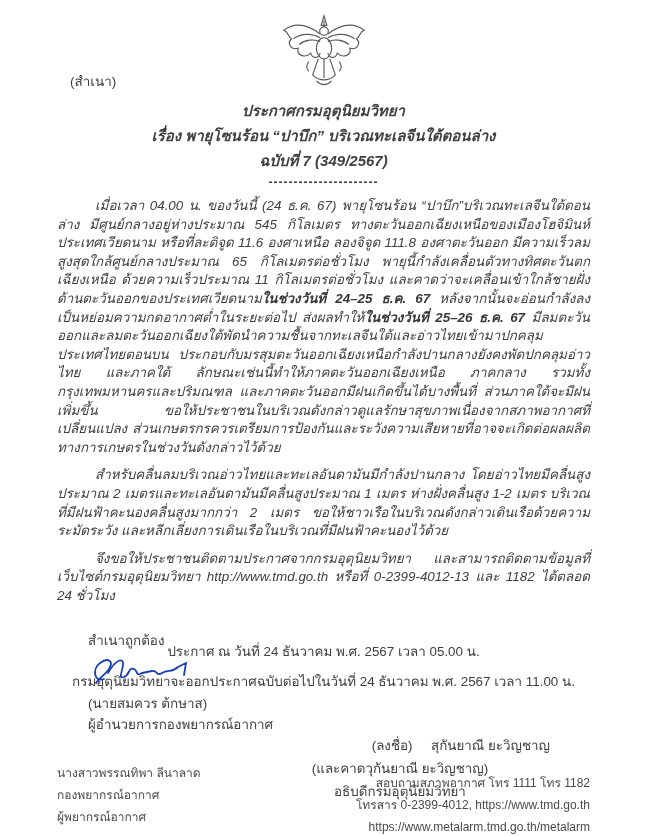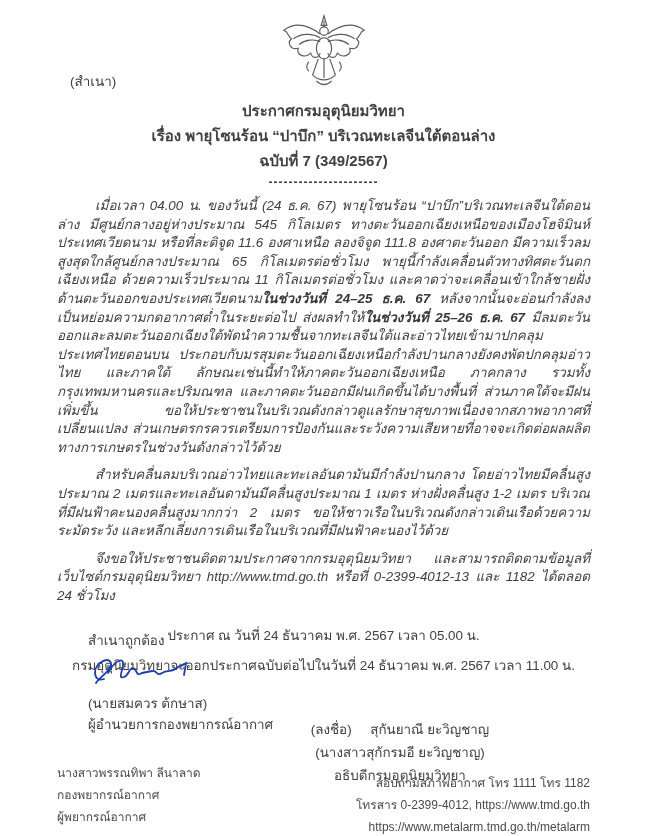--- a/index.html
+++ b/index.html
@@ -17,40 +17,40 @@
     position:absolute;top:70px;left:70px;
     font-size:13.5px;
   }
   .emblem{
     position:absolute;top:12px;left:50%;transform:translateX(-50%);
   }
   .content{
     position:absolute;top:98px;left:57px;right:57px;
   }
   .doc-title{
-    text-align:center;font-weight:bold;font-size:15px;line-height:25px;margin:0;
+    text-align:center;font-weight:bold;font-size:15px;line-height:25px;margin:0;font-style:italic;
   }
   .separator{
     text-align:center;font-weight:bold;font-size:12px;letter-spacing:1px;
     margin:2px 0 8px 0;
   }
   .para{
     font-size:13.4px;line-height:18.6px;text-align:justify;
     text-indent:38px;margin:0 0 9px 0;font-style:italic;
   }
   .para b{font-weight:bold;color:#383838;}
   .center-line{
-    text-align:center;font-size:13.4px;margin:20px 0 0 0;
+    text-align:center;font-size:13.4px;margin:36px 0 0 0;
   }
   .center-line.second{margin-top:9px;}
   .sign-block{
     margin:42px 40px 0 auto;width:300px;text-align:center;
     font-size:13.4px;line-height:23px;
   }
-  .sign-line1{white-space:pre;}
+  .sign-line1{white-space:pre;text-align:right;}
   .cert-block{
     position:absolute;left:70px;top:630px;font-size:13.4px;line-height:21px;margin-left:18px;
   }
   .handwriting{display:block;margin:2px 0 0 2px;}
   .footer{
     position:absolute;left:57px;right:57px;top:752px;
     display:flex;justify-content:space-between;
     font-size:12px;line-height:22px;color:#4a4a4a;align-items:center;
   }
   .footer .left{text-align:left;}
@@ -93,21 +93,21 @@
 
     <p class="para">สำหรับคลื่นลมบริเวณอ่าวไทยและทะเลอันดามันมีกำลังปานกลาง โดยอ่าวไทยมีคลื่นสูงประมาณ 2 เมตรและทะเลอันดามันมีคลื่นสูงประมาณ 1 เมตร ห่างฝั่งคลื่นสูง 1-2 เมตร บริเวณที่มีฝนฟ้าคะนองคลื่นสูงมากกว่า 2 เมตร ขอให้ชาวเรือในบริเวณดังกล่าวเดินเรือด้วยความระมัดระวัง และหลีกเลี่ยงการเดินเรือในบริเวณที่มีฝนฟ้าคะนองไว้ด้วย</p>
 
     <p class="para">จึงขอให้ประชาชนติดตามประกาศจากกรมอุตุนิยมวิทยา และสามารถติดตามข้อมูลที่เว็บไซต์กรมอุตุนิยมวิทยา http://www.tmd.go.th หรือที่ 0-2399-4012-13 และ 1182 ได้ตลอด 24 ชั่วโมง</p>
 
     <p class="center-line">ประกาศ ณ วันที่ 24 ธันวาคม พ.ศ. 2567 เวลา 05.00 น.</p>
     <p class="center-line second">กรมอุตุนิยมวิทยาจะออกประกาศฉบับต่อไปในวันที่ 24 ธันวาคม พ.ศ. 2567 เวลา 11.00 น.</p>
 
     <div class="sign-block">
       <div class="sign-line1">(ลงชื่อ)     สุกันยาณี ยะวิญชาญ</div>
-      <div>(นางสาวสุกักรมอี ยะวิญชาญ)</div>
+      <div>(และคาดวุกันยาณี ยะวิญชาญ)</div>
       <div>อธิบดีกรมอุตุนิยมวิทยา</div>
     </div>
 
   </div>
 
   <div class="cert-block">
     <div>สำเนาถูกต้อง</div>
     <span class="handwriting">
       <svg width="110" height="34" viewBox="0 0 110 34" fill="none" stroke="#1c3fae" stroke-width="1.8" stroke-linecap="round">
         <path d="M14 26 C4 30 2 16 10 10 C18 4 24 8 19 16 C15 22 8 26 6 30"></path>

